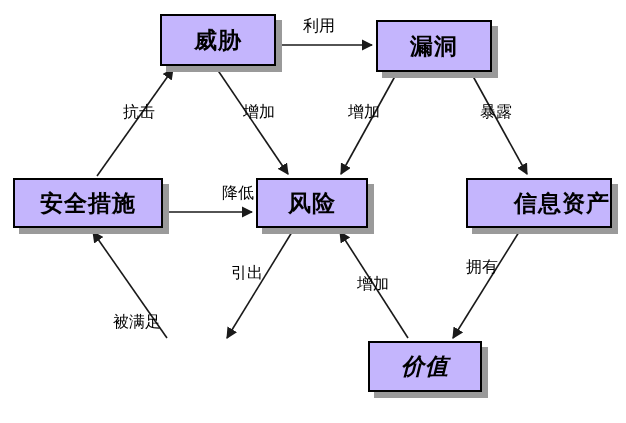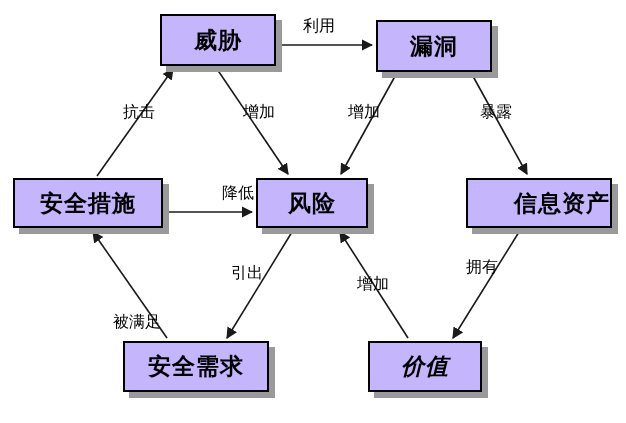--- a/index.html
+++ b/index.html
@@ -98,23 +98,20 @@
   </div>
 
   <div class="node" style="left:256px; top:178px; width:112px; height:50px;">
     <span class="node-label">风险</span>
   </div>
 
   <div class="node" style="left:466px; top:178px; width:146px; height:50px;justify-content:flex-end;">
     <span class="node-label">信息资产</span>
   </div>
 
-  <div class="node" style="left:123px; top:341px; width:146px; height:51px;">
-    <span class="node-label">安全需求</span>
-  </div>
 
   <div class="node" style="left:368px; top:341px; width:114px; height:51px;font-style:italic;">
     <span class="node-label">价值</span>
   </div>
 
   <span class="edge-label" style="left:303px; top:18px;">利用</span>
 
   <span class="edge-label" style="left:123px; top:104px;">抗击</span>
 
   <span class="edge-label" style="left:243px; top:104px;">增加</span>

